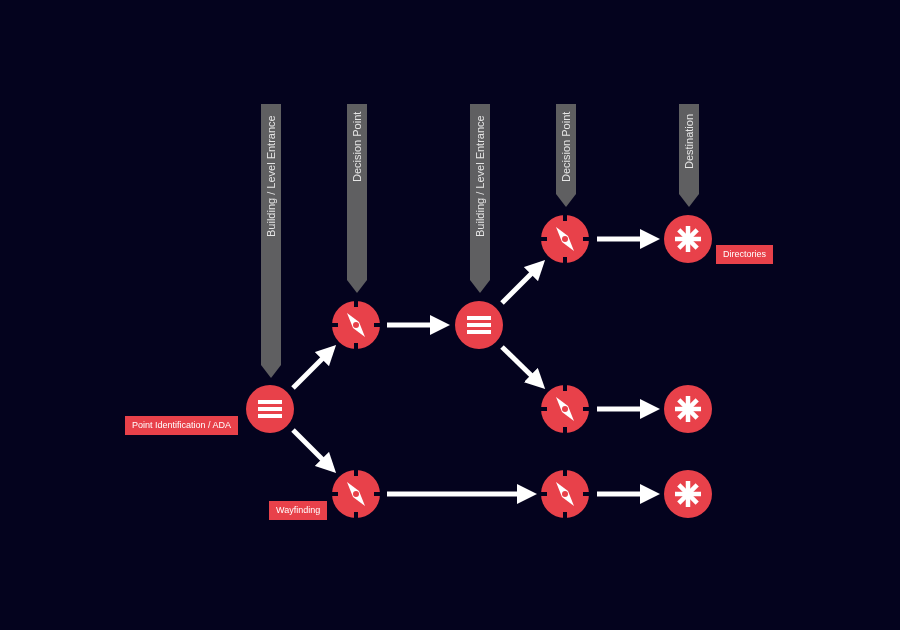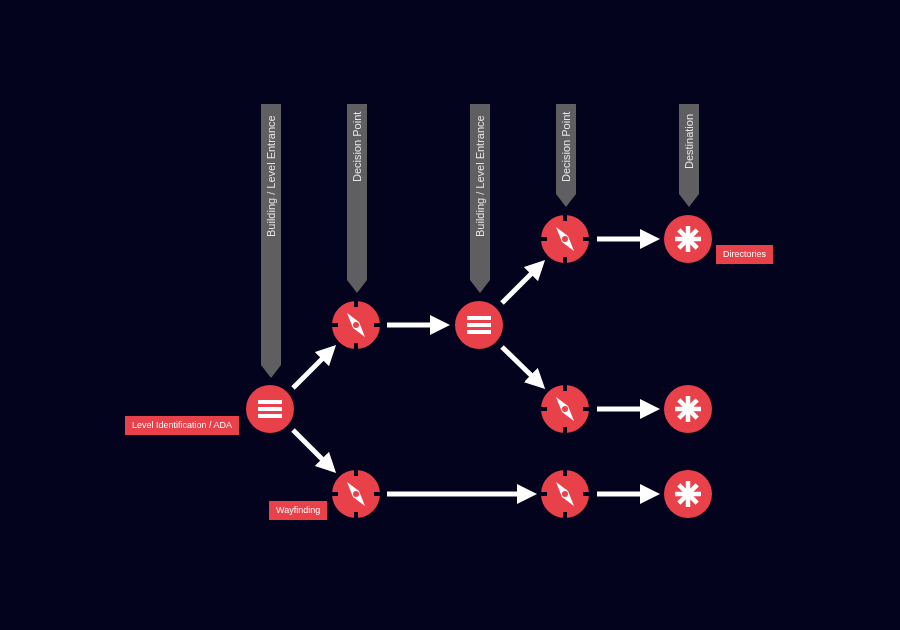--- a/index.html
+++ b/index.html
@@ -126,15 +126,15 @@
   <g transform="translate(688,409)">
     <circle r="24" fill="#e8414a"></circle>
     <use href="#asterisk-glyph"></use>
   </g>
   <g transform="translate(688,494)">
     <circle r="24" fill="#e8414a"></circle>
     <use href="#asterisk-glyph"></use>
   </g>
 </svg>
 
-<div class="tag" style="left:125px; top:400px;">Level Identification / ADA</div>
+<div class="tag" style="left:125px; top:400px;">Point Identification / ADA</div>
 <div class="tag" style="left:269px; top:485px;">Wayfinding</div>
 <div class="tag" style="left:716px; top:229px;">Directories</div>
 
 </body></html>

